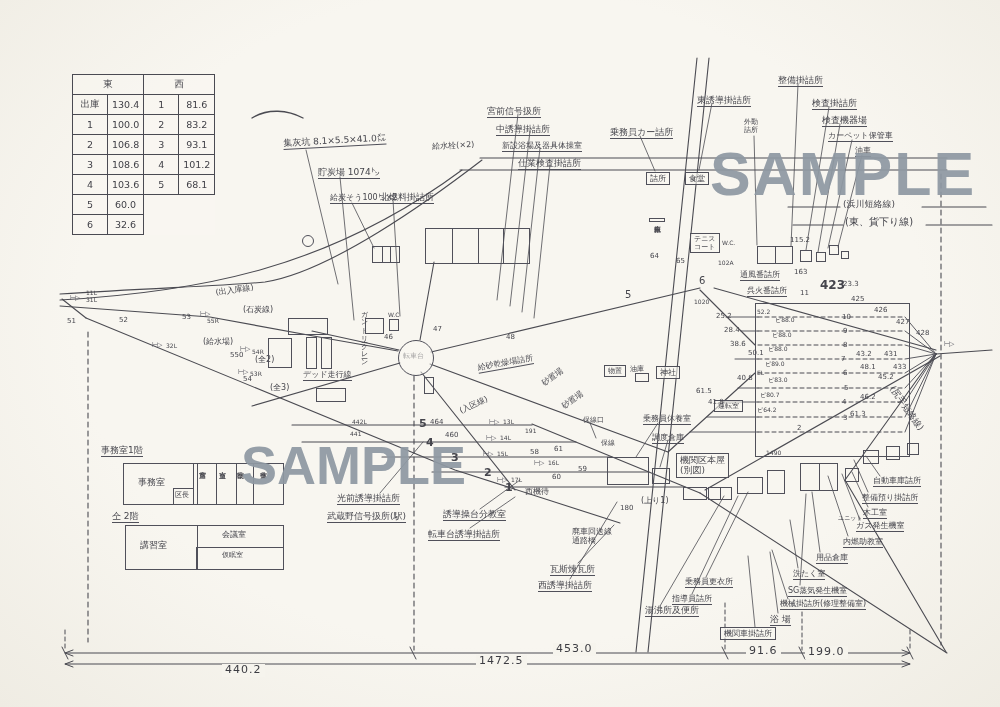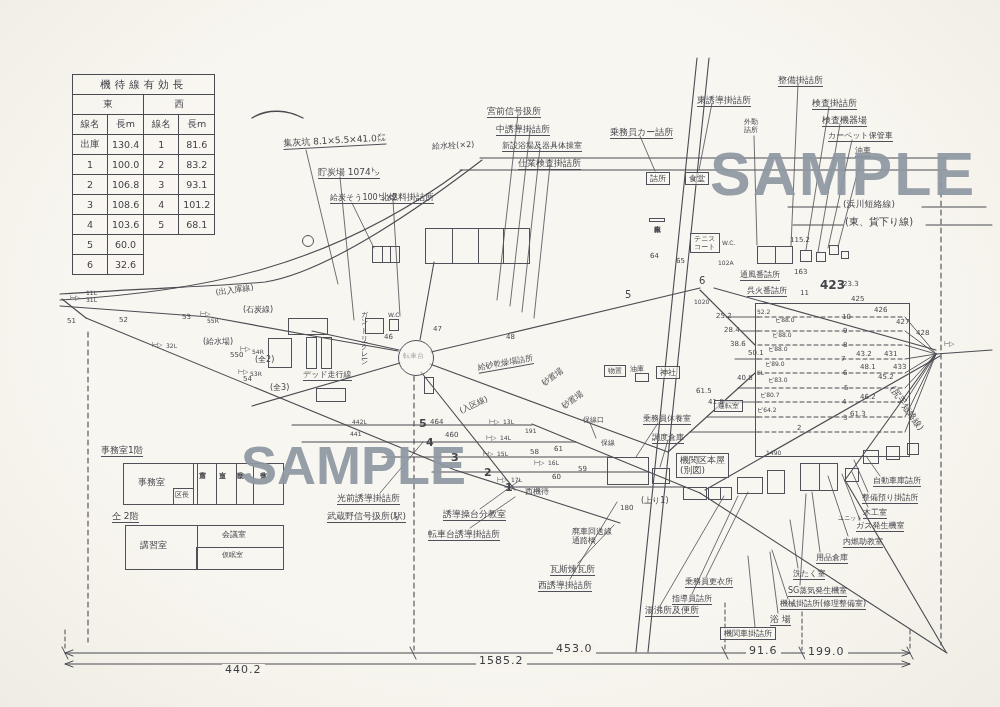--- a/index.html
+++ b/index.html
@@ -159,31 +159,22 @@
       <path d="M62,647 L68,659 M410,647 L416,659 M722,647 L728,659 M799,647 L805,659 M907,647 L913,659"></path>
       <path d="M73,650 L65,653 L73,656 M902,650 L910,653 L902,656"></path>
       <path d="M73,661 L65,664 L73,667 M902,661 L910,664 L902,667"></path>
       <path d="M65,630 L65,650 M725,603 L725,650 M802,612 L802,650 M910,630 L910,650" stroke-dasharray="4,3"></path>
     </g>
   </svg>
 
   <table id="efftable">
     <thead>
       <tr>
-          <th colspan="4" class="cap">機待線有効長</th>
-        </tr>
-      <tr>
           <th colspan="2">東</th>
           <th colspan="2">西</th>
-        </tr>
-      <tr>
-          <th>線名</th>
-          <th>長m</th>
-          <th>線名</th>
-          <th>長m</th>
         </tr>
     </thead>
     <tbody>
         <tr>
           <td>出庫</td>
           <td>130.4</td>
           <td>1</td>
           <td>81.6</td>
         </tr>
         <tr>
@@ -405,21 +396,21 @@
       <div class="lbl v" style="left: 236px; top: 466px; font-size: 7px;">助役室</div>
       <div class="lbl v" style="left: 259px; top: 466px; font-size: 7px;">休養室</div>
       <div class="lbl u" style="left: 112px; top: 511px; font-size: 9px;">仝  2階</div>
       <div class="lbl" style="left: 140px; top: 540px; font-size: 9px;">講習室</div>
       <div class="lbl" style="left: 222px; top: 530px; font-size: 8px;">会議室</div>
       <div class="lbl" style="left: 222px; top: 551px; font-size: 7px;">仮眠室</div>
       <div class="lbl dim" style="left: 222px; top: 640px; margin-top: 24px;">440.2</div>
       <div class="lbl dim" style="left: 553px; top: 643px;">453.0</div>
       <div class="lbl dim" style="left: 746px; top: 645px;">91.6</div>
       <div class="lbl dim" style="left: 805px; top: 646px;">199.0</div>
-      <div class="lbl dim" style="left: 476px; top: 655px;">1585.2</div>
+      <div class="lbl dim" style="left: 476px; top: 655px;">1472.5</div>
       <div class="bxs" style="left: 425px; top: 228px; width: 103px; height: 34px;">
         <div class="dvl" style="left: 25%;"></div>
         <div class="dvl" style="left: 50%;"></div>
         <div class="dvl" style="left: 75%;"></div>
       </div>
       <div class="bxs" style="left: 372px; top: 246px; width: 26px; height: 15px;">
         <div class="dvl" style="left: 33%;"></div>
         <div class="dvl" style="left: 66%;"></div>
       </div>
       <div class="crc" style="left: 302px; top: 235px; width: 10px; height: 10px;"></div>

